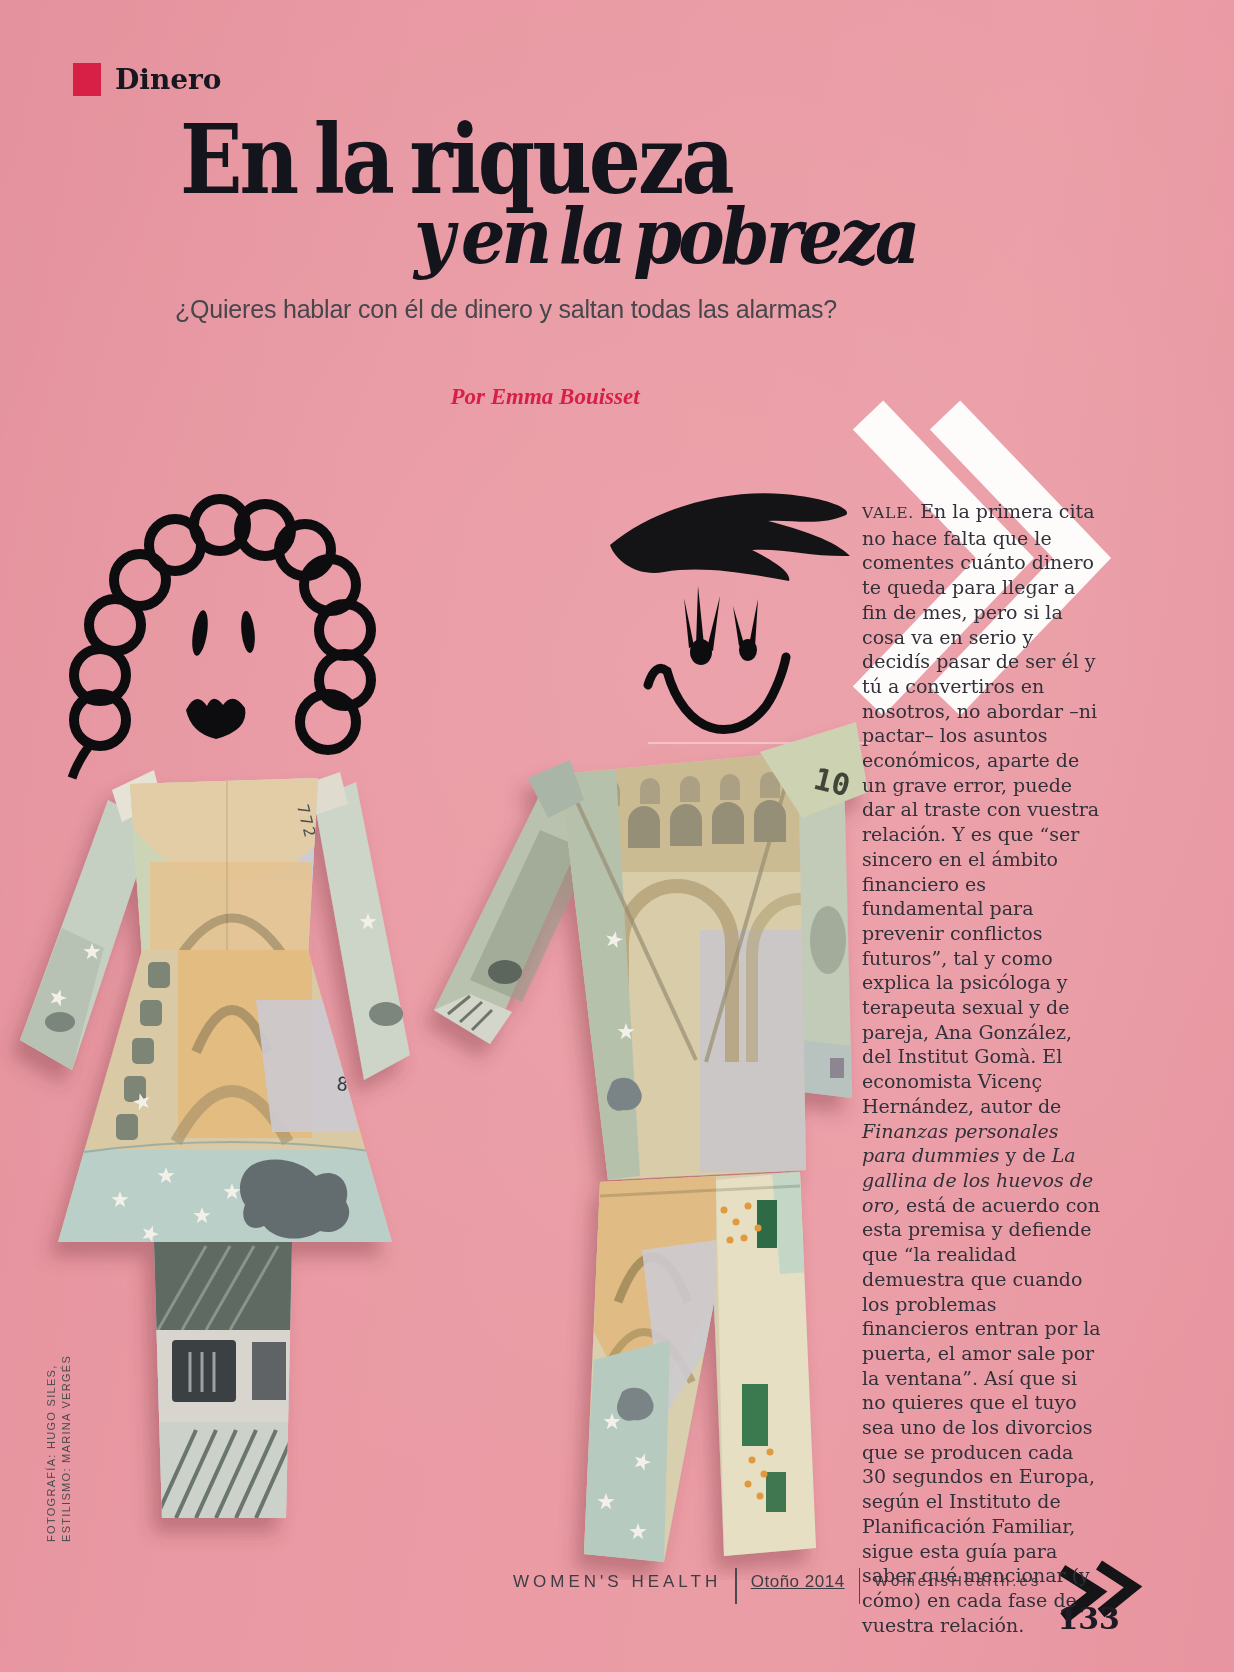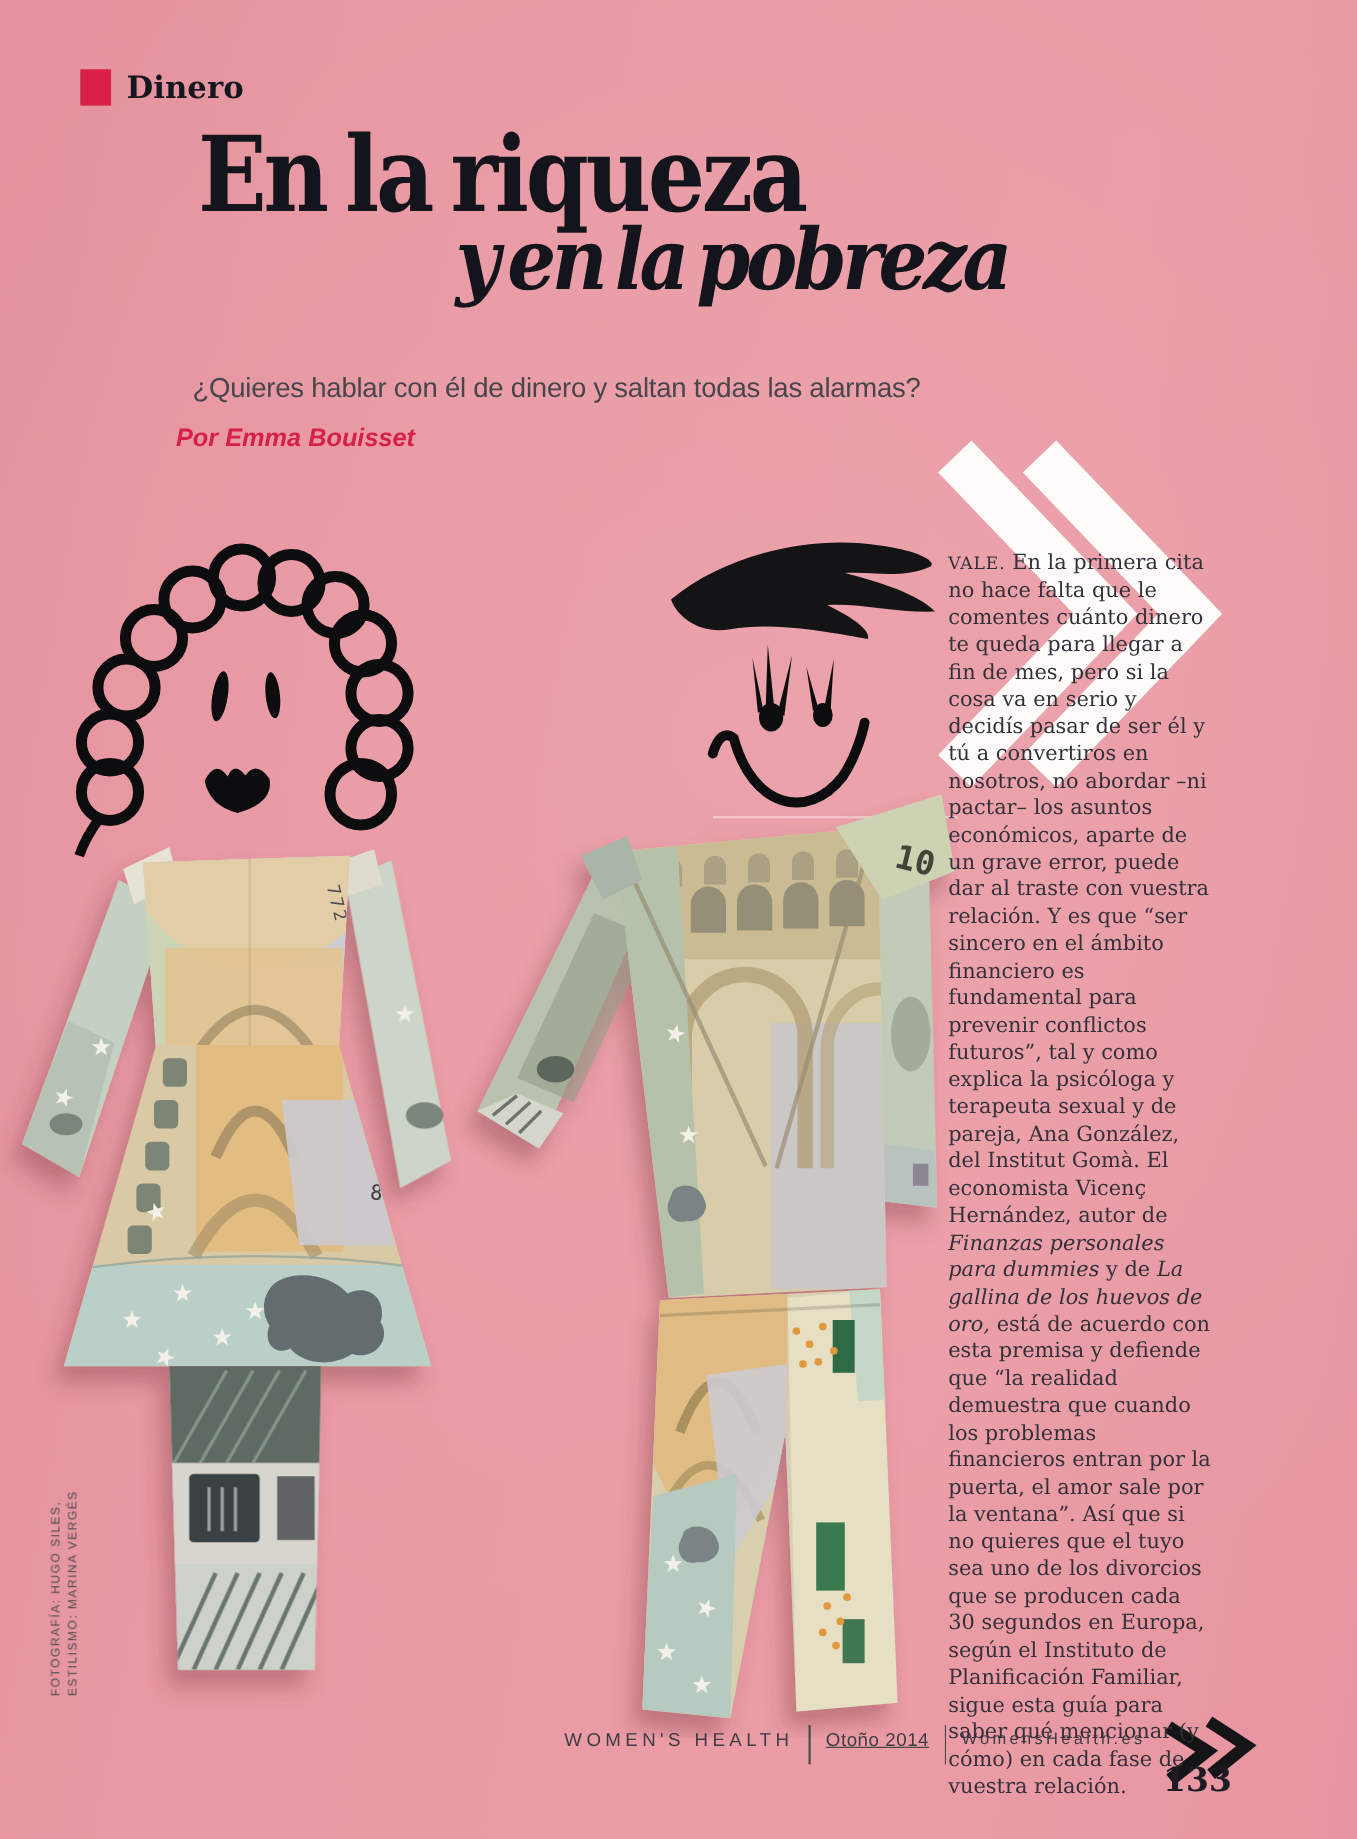--- a/index.html
+++ b/index.html
@@ -17,25 +17,25 @@
     font-size:28px; color:#17171f; line-height:33px;}
   
   .headline1{position:absolute; left:180px; top:104px; font-family:"DejaVu Serif", serif;
     font-weight:bold; font-size:82px; color:#14141c; letter-spacing:-3px; word-spacing:-8px;
     transform:scaleY(1.16); transform-origin:left top; white-space:nowrap;}
   .headline2{position:absolute; left:414px; top:190px; font-family:"DejaVu Serif", serif;
     font-style:italic; font-weight:bold; font-size:70px; color:#14141c; letter-spacing:-4px;
     word-spacing:-10px; transform:scaleY(1.1); transform-origin:left top; white-space:nowrap;}
   
   .standfirst{position:absolute; left:175px; top:292px; width:760px; color:#46464c;
-    font-size:25px; line-height:34px; letter-spacing:-0.2px;margin-top:44px;}
+    font-size:25px; line-height:34px; letter-spacing:-0.2px;}
   .standfirst .sf-line{white-space:nowrap;}
   .standfirst .sf-line:nth-child(2){padding-left:27px;}
-  .byline{position:absolute; left:160px; top:384px; width:740px; 
-    font-family:Liberation Sans, sans-serif; font-style:italic; font-weight:bold;
+  .byline{position:absolute; left:175px; top:384px; width:740px; text-align:center;
+    font-family:Liberation Serif, serif; font-style:italic; font-weight:bold;
     font-size:23px; color:#d62047;}
   
   .white-chevrons{position:absolute; left:840px; top:398px; z-index:1;}
   
   .article{position:absolute; left:862px; top:459px; width:240px; z-index:2;
     font-family:"DejaVu Serif", serif; font-size:19px; line-height:24.7px; color:#32313a;
     text-align:left;margin-top:40px;}
   .seg-smallcaps{font-size:0.82em; letter-spacing:0.8px;}
   .seg-italic{font-style:italic;}
   

